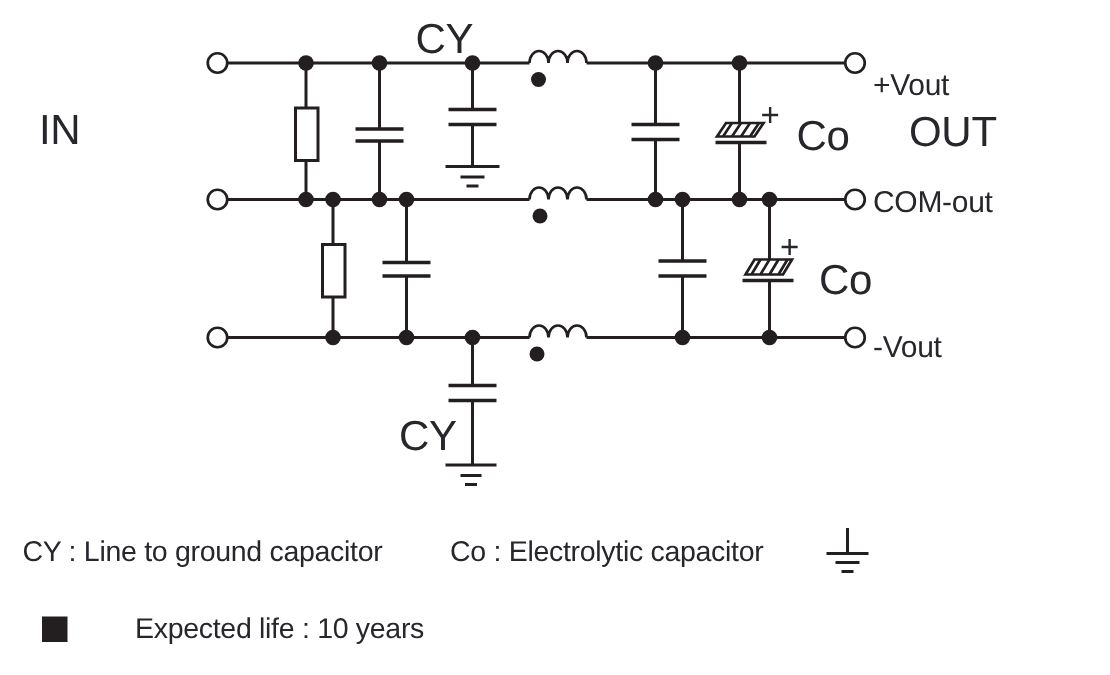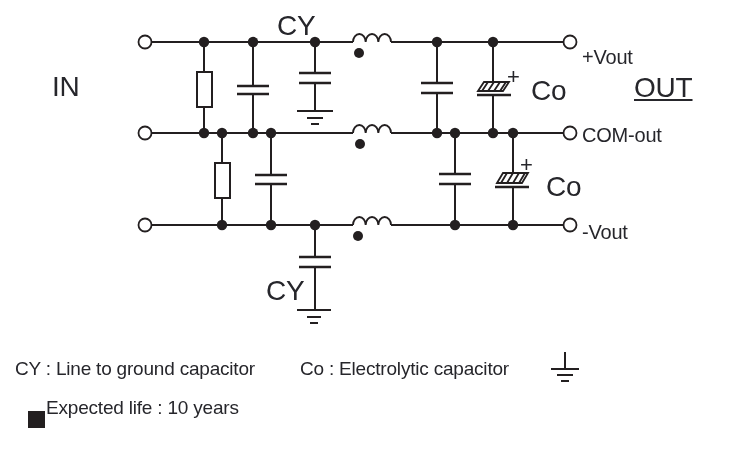--- a/index.html
+++ b/index.html
@@ -115,33 +115,33 @@
     <g stroke="#231f20" stroke-width="1.8" fill="#ffffff">
       <circle cx="145" cy="42" r="6.5"></circle>
       <circle cx="145" cy="133" r="6.5"></circle>
       <circle cx="145" cy="225" r="6.5"></circle>
       <circle cx="570" cy="42" r="6.5"></circle>
       <circle cx="570" cy="133" r="6.5"></circle>
       <circle cx="570" cy="225" r="6.5"></circle>
     </g>
   </svg>
 
-  <div class="lbl section-lbl" style="left:26px;top:71px;margin-left:26px;">IN</div>
-  <div class="lbl section-lbl" style="left:634px;top:72px;text-decoration:underline;">OUT</div>
+  <div class="lbl section-lbl" style="left:26px;top:71px;">IN</div>
+  <div class="lbl section-lbl" style="left:606px;top:72px;">OUT</div>
 
   <div class="lbl term-lbl right-term" style="top:34px;margin-top:12px;">+Vout</div>
   <div class="lbl term-lbl right-term" style="top:124px;">COM-out</div>
   <div class="lbl term-lbl right-term" style="top:221px;">-Vout</div>
 
   <div class="lbl comp-lbl" style="left:277px;top:10px;">CY</div>
   <div class="lbl comp-lbl" style="left:266px;top:275px;">CY</div>
   <div class="lbl comp-lbl" style="left:531px;top:75px;">Co</div>
   <div class="lbl comp-lbl" style="left:546px;top:171px;">Co</div>
   <div class="lbl plus-lbl" style="left:507px;top:64px;">+</div>
   <div class="lbl plus-lbl" style="left:520px;top:152px;">+</div>
 
   <div class="lbl legend-lbl" style="left:15px;top:358px;">CY : Line to ground capacitor</div>
   <div class="lbl legend-lbl" style="left:300px;top:358px;">Co : Electrolytic capacitor</div>
 
   <div class="bullet-square"></div>
-  <div class="lbl note-lbl" style="left:46px;top:397px;">Expected life : 10 years</div>
+  <div class="lbl note-lbl" style="left:46px;top:409px;padding-left:44px;">Expected life : 10 years</div>
 
 </div>
 
 </body></html>

